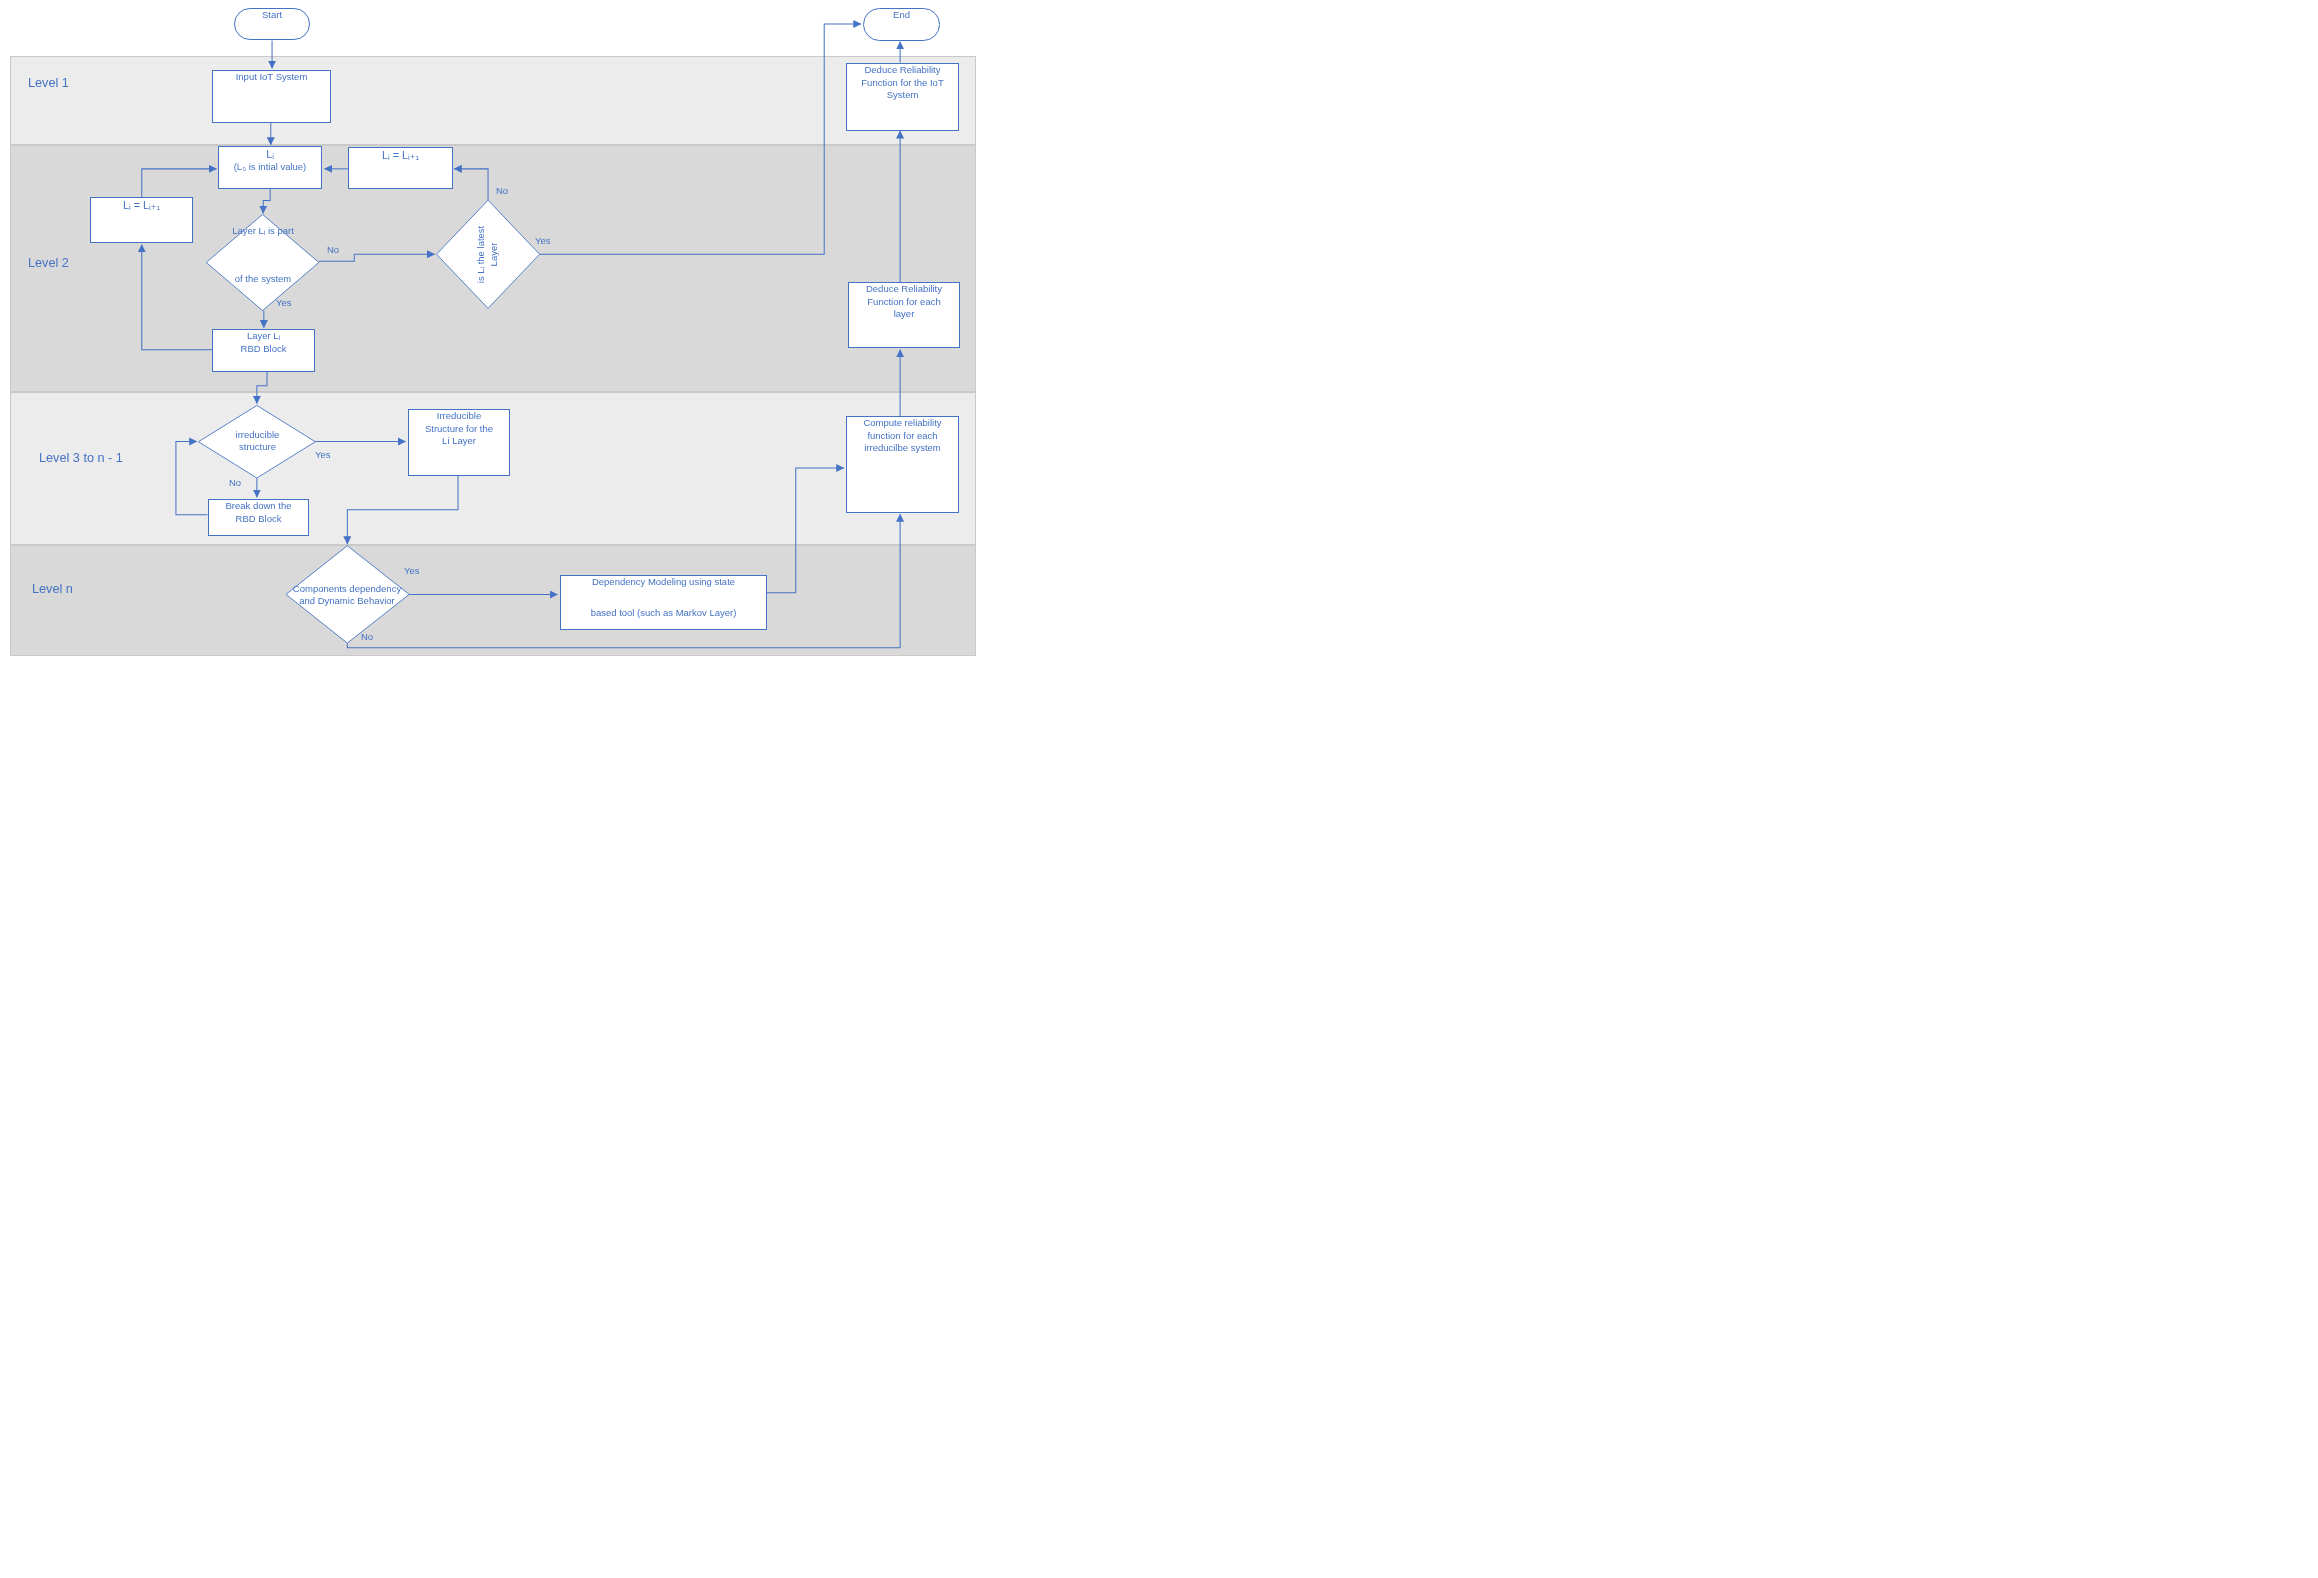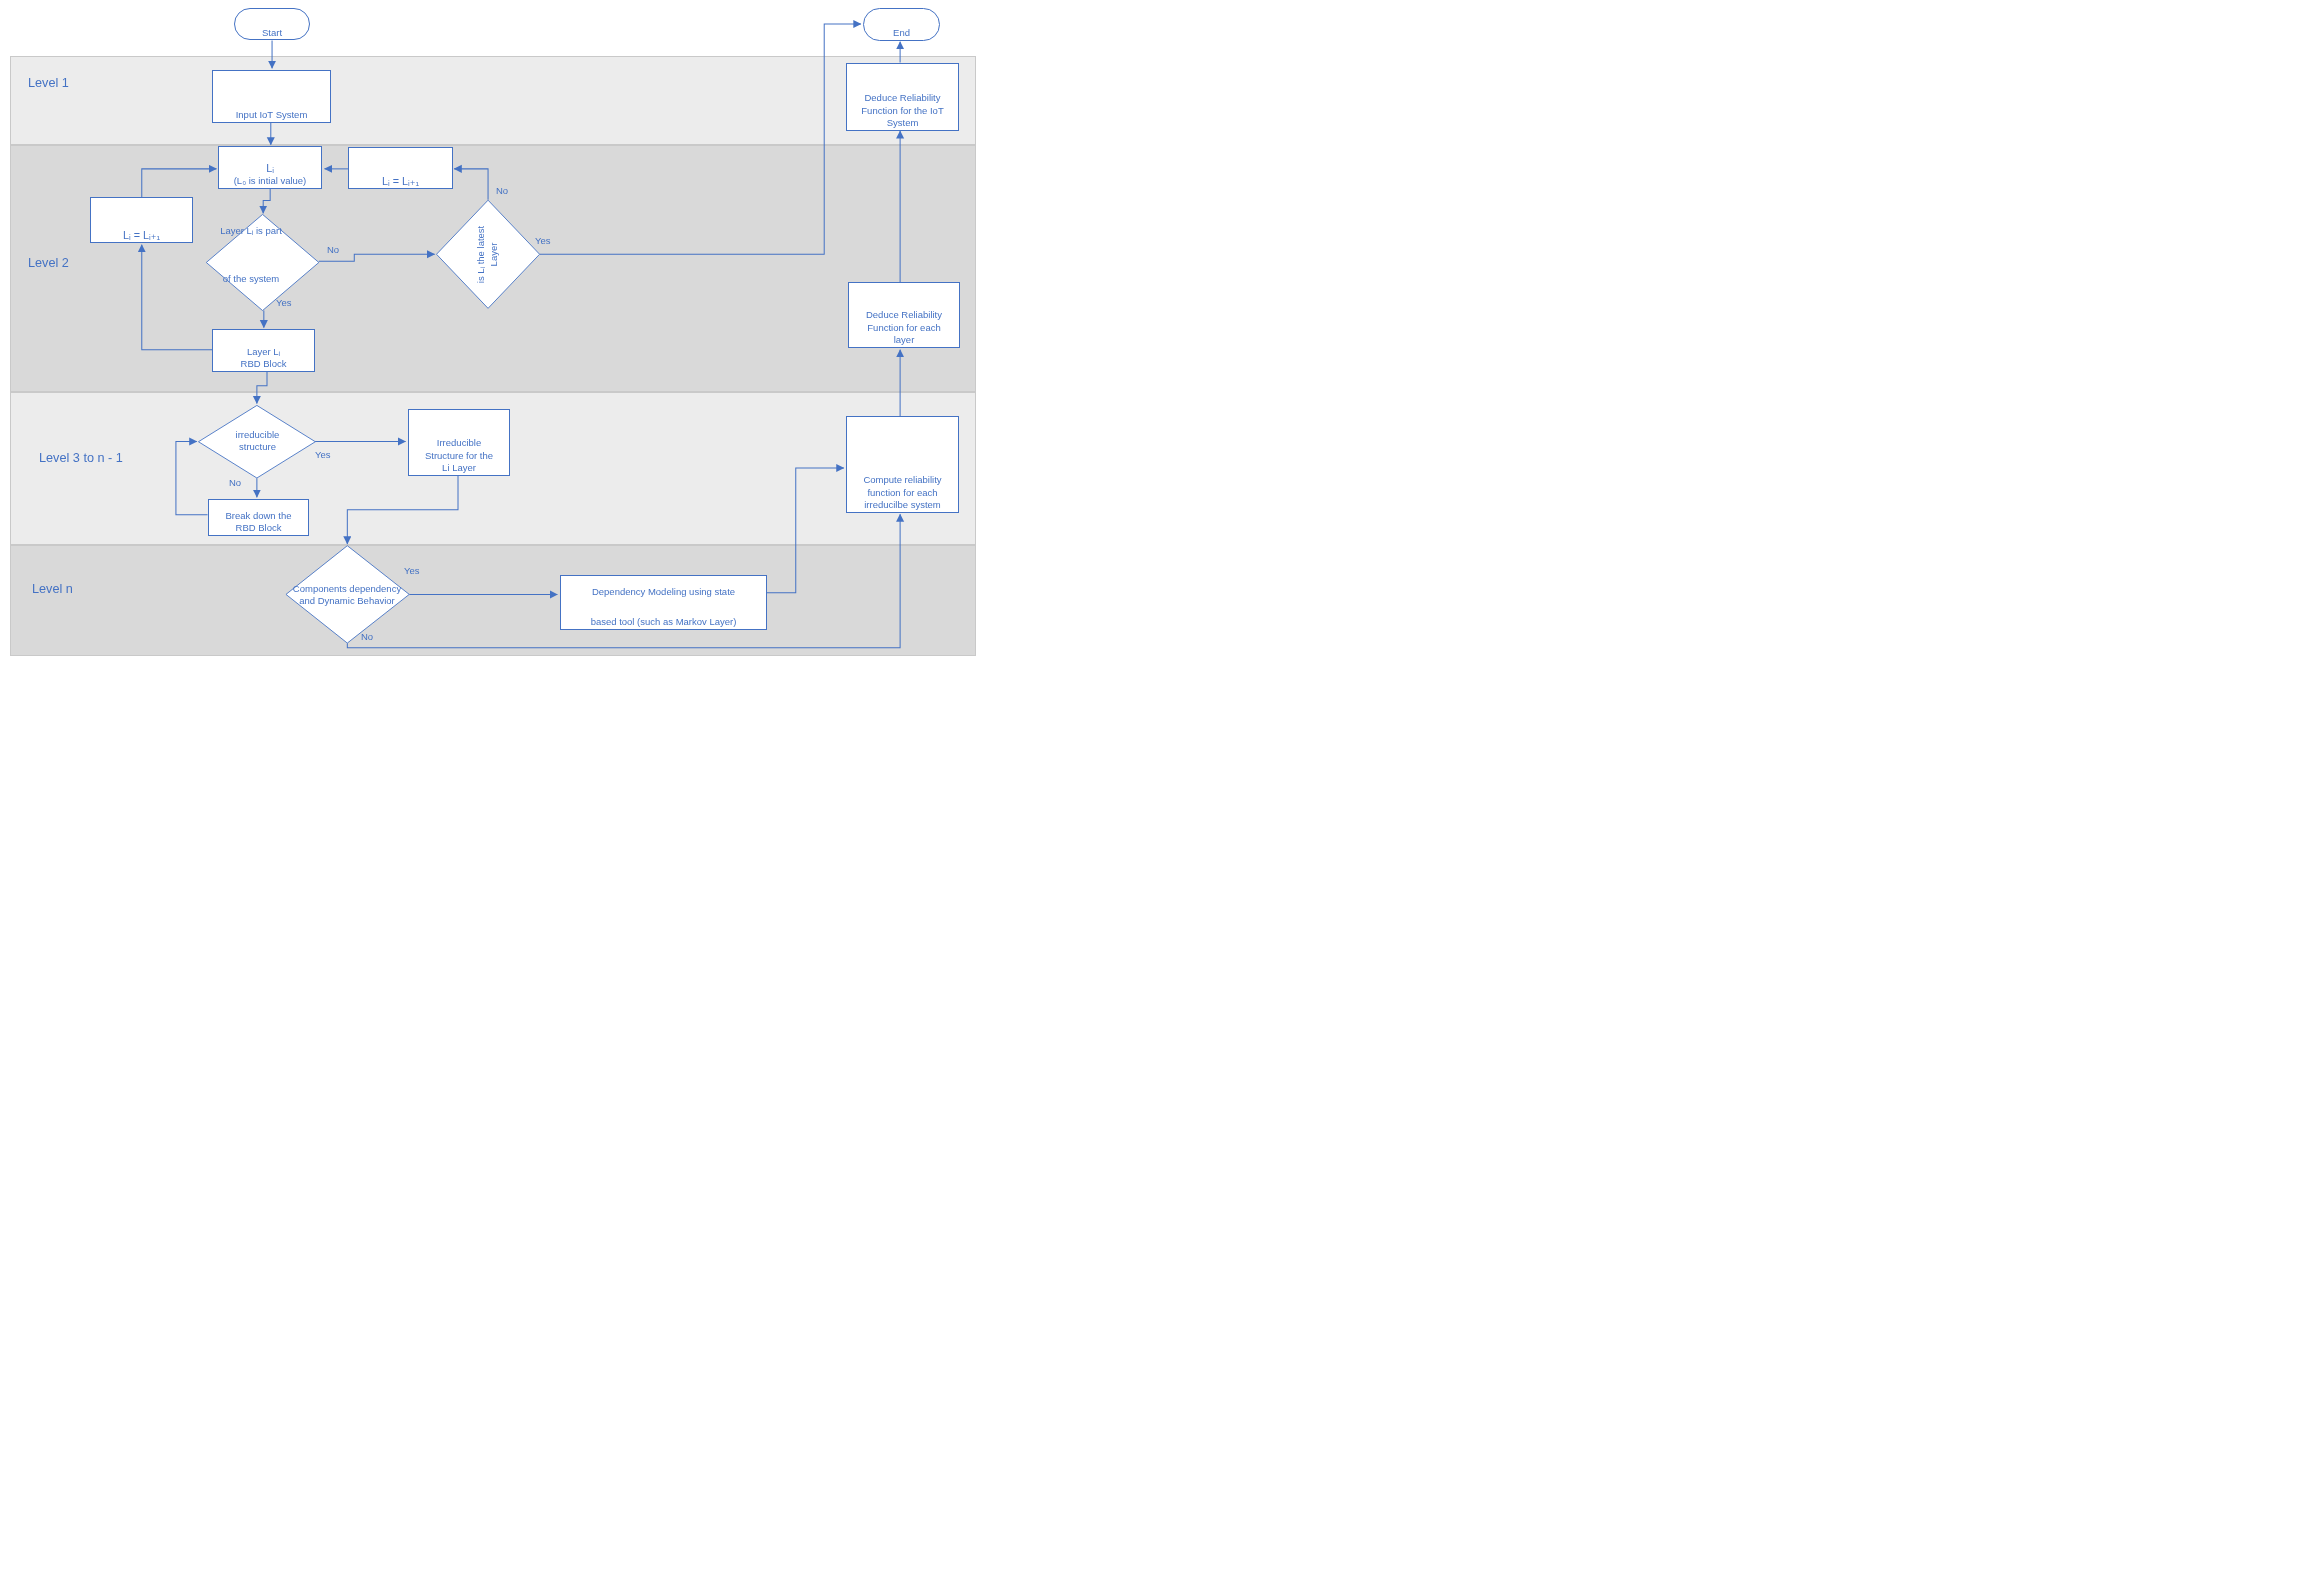--- a/index.html
+++ b/index.html
@@ -11,21 +11,21 @@
   .stage{position:relative;width:978px;height:666px;background:#ffffff;
          font-family:"Liberation Sans","DejaVu Sans",sans-serif;overflow:hidden;}
   .lane{position:absolute;left:10px;width:966px;box-sizing:border-box;border:0.6px solid var(--lane_border);}
   .lane.light{background:var(--lane_light);}
   .lane.dark{background:var(--lane_dark);}
   .lane-label{position:absolute;z-index:3;font-size:12.7px;color:var(--accent);white-space:nowrap;}
   svg.edges{position:absolute;left:0;top:0;z-index:2;}
   .edges polyline{fill:none;stroke:var(--accent);stroke-width:1.6;}
   .edges polygon.diamond{fill:var(--node_fill);stroke:var(--accent);stroke-width:1.4;}
   #arw path{fill:var(--accent);}
-  .node{position:absolute;z-index:3;display:flex;flex-direction:column;align-items:center;justify-content:flex-end;
+  .node{position:absolute;z-index:3;display:flex;flex-direction:column;align-items:center;justify-content:flex-start;
         text-align:center;background:var(--node_fill);border:1px solid var(--accent);color:var(--text);
         font-size:9.5px;line-height:1.32;box-sizing:border-box;}
   .node.terminal{border-radius:16.5px;}
   .node .ln{display:block;}
   .formula{font-size:10.8px;}
   .dtext{position:absolute;z-index:3;display:flex;flex-direction:column;align-items:center;justify-content:center;
          text-align:center;color:var(--text);font-size:9.5px;line-height:1.3;background:transparent;}
   .rot{transform:rotate(-90deg);}
   .elabel{position:absolute;z-index:4;color:var(--text);font-size:9.5px;white-space:nowrap;}
 </style>
@@ -136,21 +136,21 @@
   <div class="node" style="left:846px;top:63px;width:113px;height:68px;">
     <span class="ln">Deduce Reliability</span>
     <span class="ln">Function for the IoT</span>
     <span class="ln">System</span>
   </div>
 
   <div class="node terminal" style="left:863px;top:7.6px;width:77px;height:33px;">
     <span class="ln">End</span>
   </div>
 
-  <div class="dtext" style="left:194px;top:241px;width:114px;height:28px;gap:36px;">
+  <div class="dtext" style="left:206px;top:241px;width:114px;height:28px;gap:36px;">
     <span class="ln">Layer Lᵢ is part</span>
     <span class="ln">of the system</span>
   </div>
 
   <div class="dtext rot" style="left:440px;top:240px;width:95px;height:29px;">
     <span class="ln">is Lᵢ the latest</span>
     <span class="ln">Layer</span>
   </div>
 
   <div class="dtext" style="left:213px;top:428px;width:89px;height:26.6px;">

